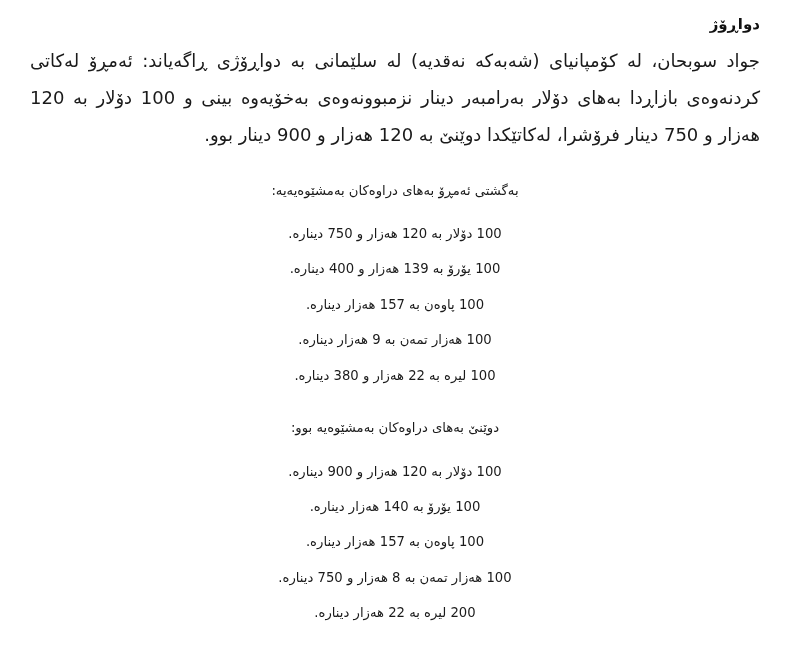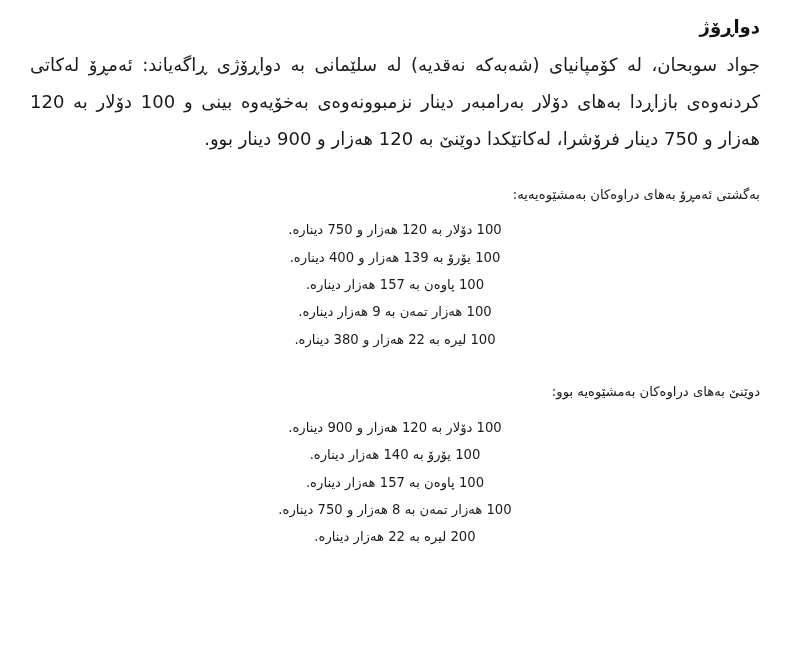--- a/index.html
+++ b/index.html
@@ -15,21 +15,21 @@
     direction: rtl;
   }
   .page {
     width: 790px;
     height: 670px;
     box-sizing: border-box;
     padding: 14px 30px 0 30px;
     overflow: hidden;
   }
   .kicker {
-    font-size: 18px;
+    font-size: 15px;
     font-weight: bold;
     text-align: right;
     margin: 0 0 8px 0;
     line-height: 1.4;
     color: #111111;
   }
   .headline {
     font-size: 15.5px;
     font-weight: bold;
     text-align: justify;
@@ -42,29 +42,29 @@
     font-size: 18px;
     line-height: 2.05;
     text-align: justify;
     text-align-last: right;
     margin: 0 0 24px 0;
     color: #1a1a1a;
   }
   .lead-line {
     font-size: 13.2px;
     line-height: 2.0;
-    text-align: right;
+    text-align: center;
     margin: 0 0 2px 0;
     color: #1a1a1a;
   }
   .rate-line {
     font-size: 13.2px;
     line-height: 2.0;
     text-align: center;
-    margin: 1px;
+    margin: 9px;
     color: #1a1a1a;
   }
   .rate-block {
     margin: 0 0 26px 0;
   }
   .spacer-sm { height: 6px; }
 </style>
 </head>
 <body>
 

